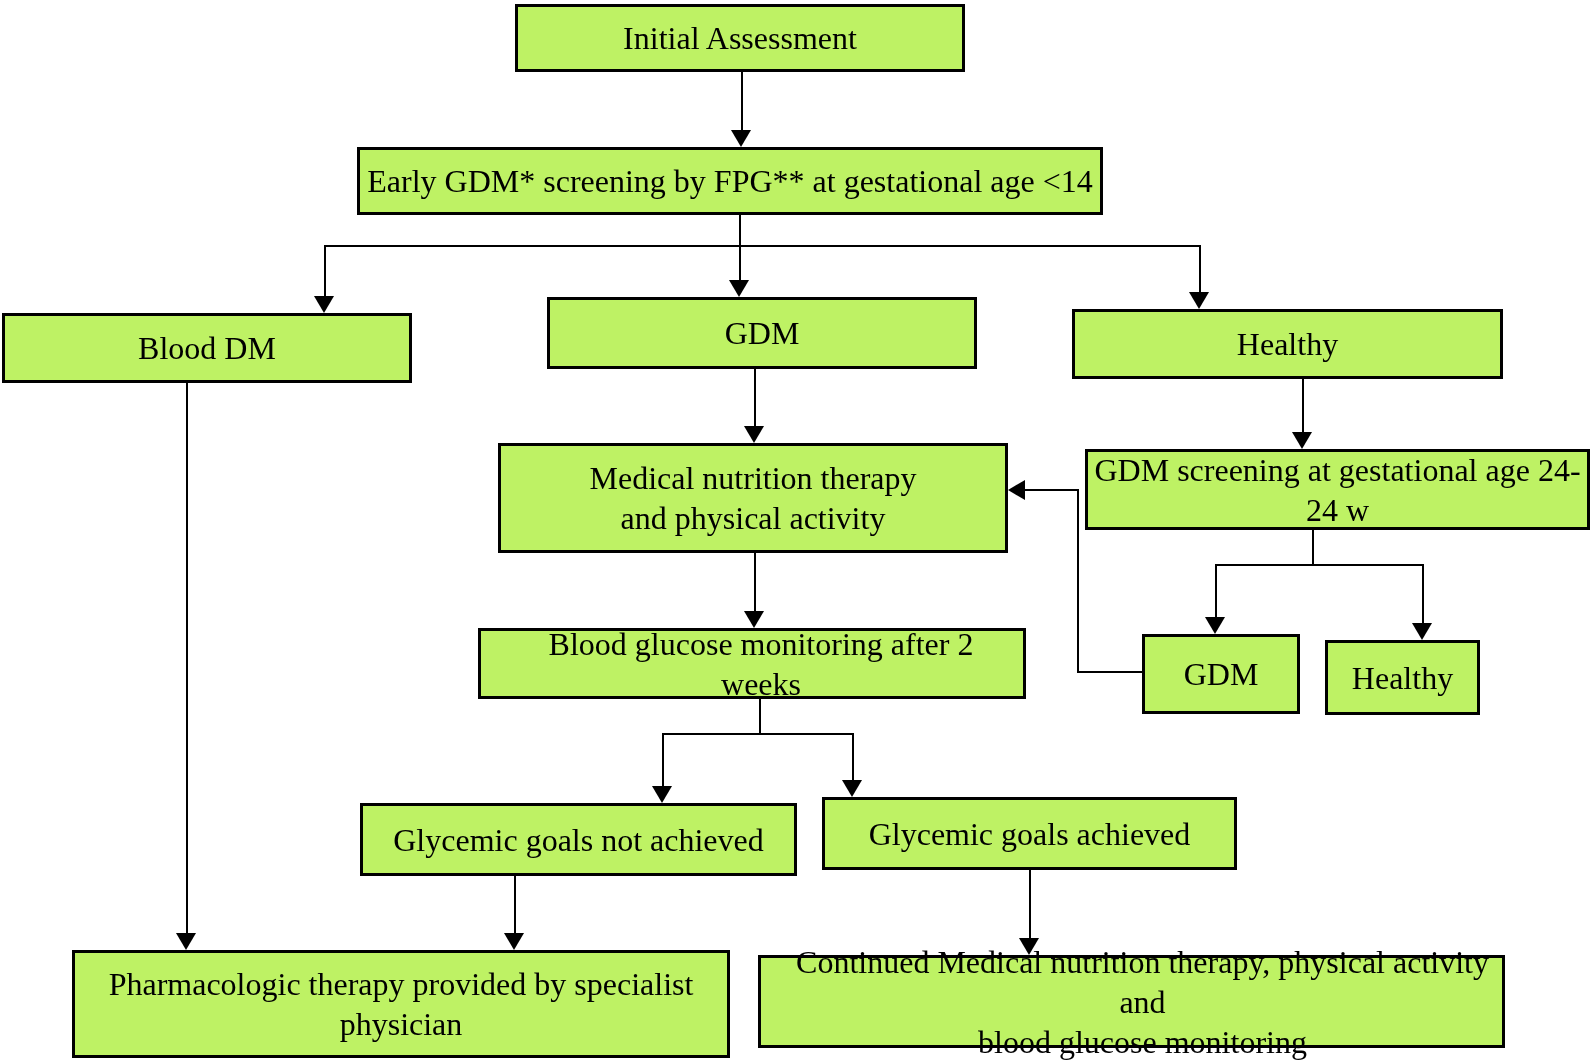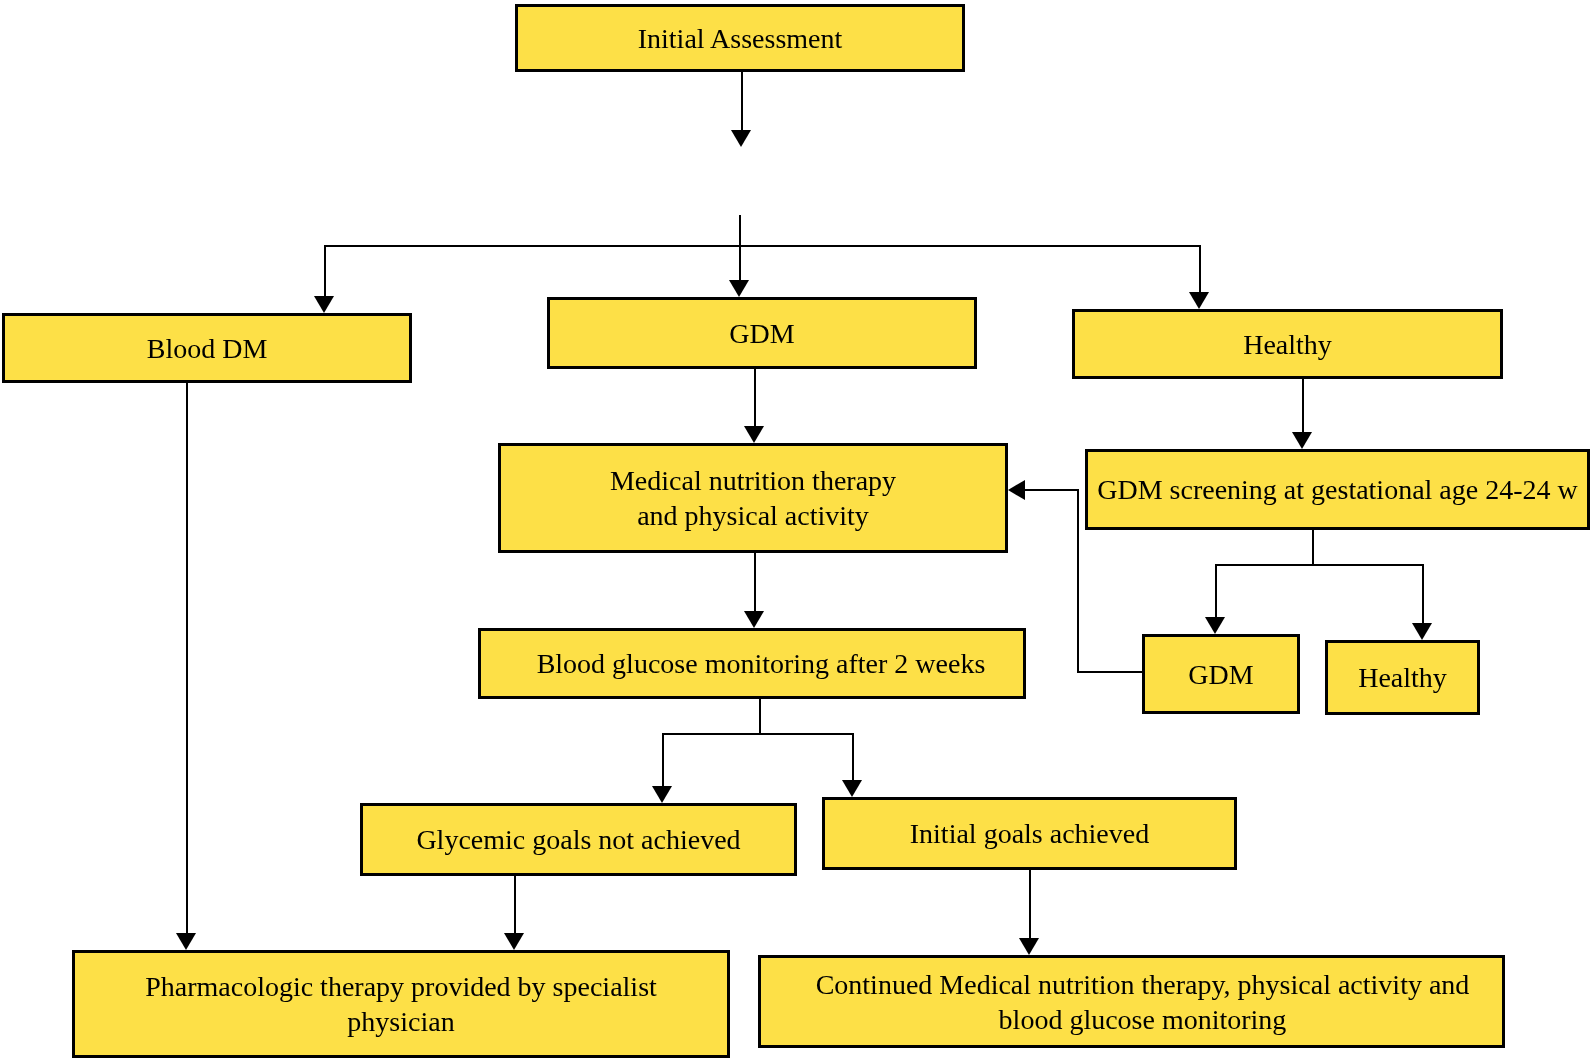--- a/index.html
+++ b/index.html
@@ -9,26 +9,26 @@
     height: 1062px;
     background: #ffffff;
     font-family: "Liberation Serif", "DejaVu Serif", serif;
     color: #000000;
     overflow: hidden;
   }
   .box {
     position: absolute;
     box-sizing: border-box;
     border: 3px solid #000000;
-    background: #fde047;
+    background: #bef264;
     display: flex;
     align-items: center;
     justify-content: center;
     text-align: center;
-    font-size: 28px;
+    font-size: 32px;
     line-height: 1.25;
     white-space: pre-line;
     padding: 2px 6px;
   }
   .vline, .hline { position: absolute; background: #000000; }
   .vline { width: 2px; }
   .hline { height: 2px; }
   .arrow-down {
     position: absolute; width: 0; height: 0;
     border-left: 10px solid transparent;
@@ -41,31 +41,32 @@
     border-bottom: 10px solid transparent;
     border-right: 17px solid #000000;
   }
 </style>
 </head>
 <body>
 
 <div id="canvas">
 
   <div class="box" style="left:515px; top:4px;   width:450px; height:68px;">Initial Assessment</div>
+  <div class="box" style="left:357px; top:147px; width:746px; height:68px;">Early GDM* screening by FPG** at gestational age &lt;14</div>
   <div class="box" style="left:2px;   top:313px; width:410px; height:70px;">Blood DM</div>
   <div class="box" style="left:547px; top:297px; width:430px; height:72px;">GDM</div>
   <div class="box" style="left:1072px;top:309px; width:431px; height:70px;">Healthy</div>
   <div class="box" style="left:498px; top:443px; width:510px; height:110px;">Medical nutrition therapy
 and physical activity</div>
   <div class="box" style="left:1085px;top:449px; width:505px; height:81px;">GDM screening at gestational age 24-24 w</div>
   <div class="box" style="left:478px; top:628px; width:548px; height:71px;padding-left:24px;">Blood glucose monitoring after 2 weeks</div>
   <div class="box" style="left:1142px;top:634px; width:158px; height:80px;">GDM</div>
   <div class="box" style="left:1325px;top:640px; width:155px; height:75px;">Healthy</div>
   <div class="box" style="left:360px; top:803px; width:437px; height:73px;">Glycemic goals not achieved</div>
-  <div class="box" style="left:822px; top:797px; width:415px; height:73px;">Initial goals achieved</div>
+  <div class="box" style="left:822px; top:797px; width:415px; height:73px;">Glycemic goals achieved</div>
   <div class="box" style="left:72px;  top:950px; width:658px; height:108px;">Pharmacologic therapy provided by specialist
 physician</div>
   <div class="box" style="left:758px; top:955px; width:747px; height:93px;padding-left:28px;">Continued Medical nutrition therapy, physical activity and
 blood glucose monitoring</div>
 
   <div class="vline" style="left:741px; top:72px; height:59px;"></div>
   <div class="arrow-down" style="left:731px; top:130px;"></div>
 
   <div class="vline" style="left:739px; top:215px; height:32px;"></div>
   <div class="hline" style="left:324px; top:245px; width:877px;"></div>

